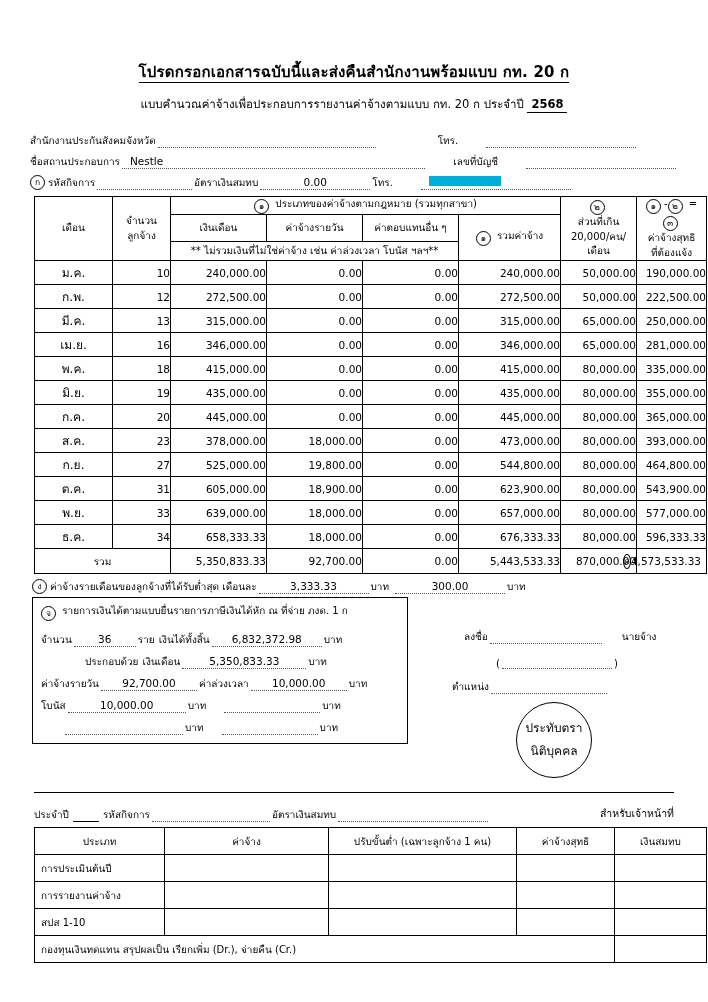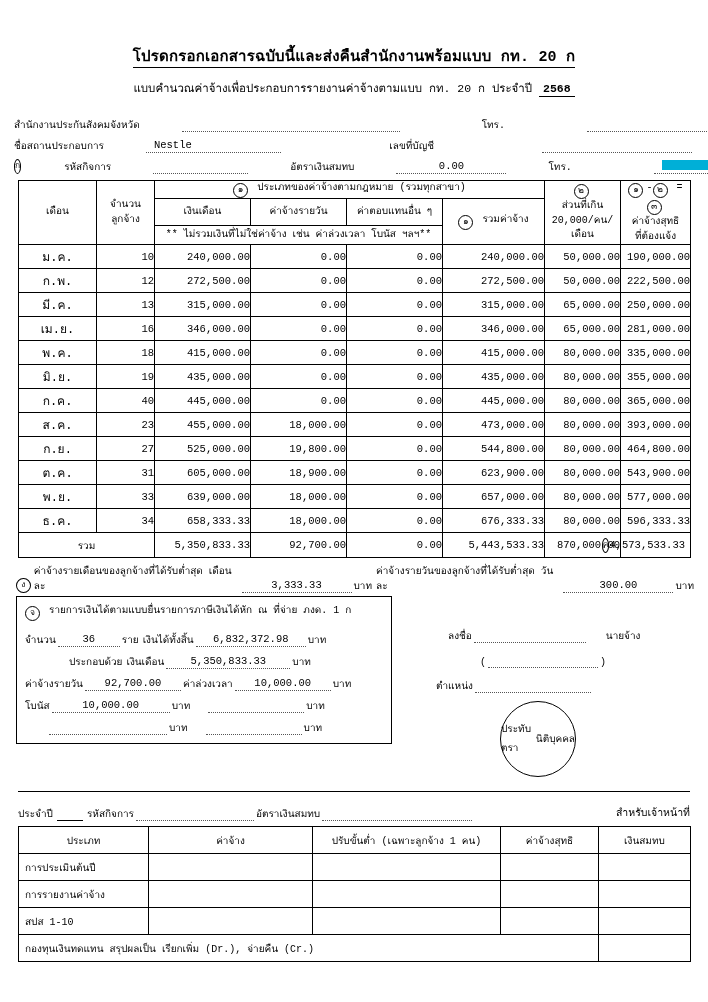--- a/index.html
+++ b/index.html
@@ -11,22 +11,21 @@
     width: 708px;
     height: 1002px;
     position: relative;
     font-family: "DejaVu Sans", "Liberation Sans", sans-serif;
     color: #000000;
     overflow: hidden;
   }
   .page {
     position: absolute;
     inset: 0;
-    padding: 0;
-    font-family: Liberation Mono, monospace;
+    padding: 16px;
   }
 
   
   .title-main {
     text-align: center;
     font-size: 15px;
     font-weight: bold;
     margin-top: 44px;
     letter-spacing: .2px;
   }
@@ -47,21 +46,20 @@
 
   
   .ident {
     margin: 14px 14px 0 14px;
     font-size: 10px;
   }
   .ident-row {
     display: flex;
     align-items: flex-end;
     height: 21px;
-    gap: 40px;
   }
   .lbl { white-space: nowrap; }
   .dots {
     flex: 1;
     border-bottom: 1.4px dotted #555;
     height: 11px;
     margin: 0 2px;
     position: relative;
   }
   .dots.w1 { flex: 0 0 218px; }
@@ -190,24 +188,24 @@
     align-items: flex-end;
     height: 25px;
   }
   .seal {
     width: 74px;
     height: 74px;
     border: 1.2px solid #000;
     border-radius: 50%;
     margin: 8px 0 0 82px;
     display: flex;
-    flex-direction: row;
+    flex-direction: column;
     align-items: center;
     justify-content: center;
-    font-size: 10px;
+    font-size: 12px;
     line-height: 1.9;
   }
 
   .hr-thick {
     border: 0;
     border-top: 1.5px solid #000;
     margin: 14px 18px 0 18px;
   }
 
   
@@ -401,32 +399,32 @@
           <td class="num cnt">19</td>
           <td class="num">435,000.00</td>
           <td class="num">0.00</td>
           <td class="num">0.00</td>
           <td class="num">435,000.00</td>
           <td class="num">80,000.00</td>
           <td class="num">355,000.00</td>
         </tr>
       <tr>
           <td class="mon">ก.ค.</td>
-          <td class="num cnt">40</td>
+          <td class="num cnt">20</td>
           <td class="num">445,000.00</td>
           <td class="num">0.00</td>
           <td class="num">0.00</td>
           <td class="num">445,000.00</td>
           <td class="num">80,000.00</td>
           <td class="num">365,000.00</td>
         </tr>
       <tr>
           <td class="mon">ส.ค.</td>
           <td class="num cnt">23</td>
-          <td class="num">455,000.00</td>
+          <td class="num">378,000.00</td>
           <td class="num">18,000.00</td>
           <td class="num">0.00</td>
           <td class="num">473,000.00</td>
           <td class="num">80,000.00</td>
           <td class="num">393,000.00</td>
         </tr>
       <tr>
           <td class="mon">ก.ย.</td>
           <td class="num cnt">27</td>
           <td class="num">525,000.00</td>
@@ -485,21 +483,20 @@
   </table>
 
   <div class="sect-g">
     <span class="circ">ง</span>
     <span>ค่าจ้างรายเดือนของลูกจ้างที่ได้รับต่ำสุด เดือนละ</span>
     <span class="dots w4">
       <span class="filled c">3,333.33</span>
     </span>
     <span>บาท</span>
     <span style="width:4px"></span>
-    <span>ค่าจ้างรายวันของลูกจ้างที่ได้รับต่ำสุด วันละ</span>
     <span class="dots w4">
       <span class="filled c">300.00</span>
     </span>
     <span>บาท</span>
   </div>
 
   <div class="lower">
 
     <div class="box-j">
       <div class="hdr">

